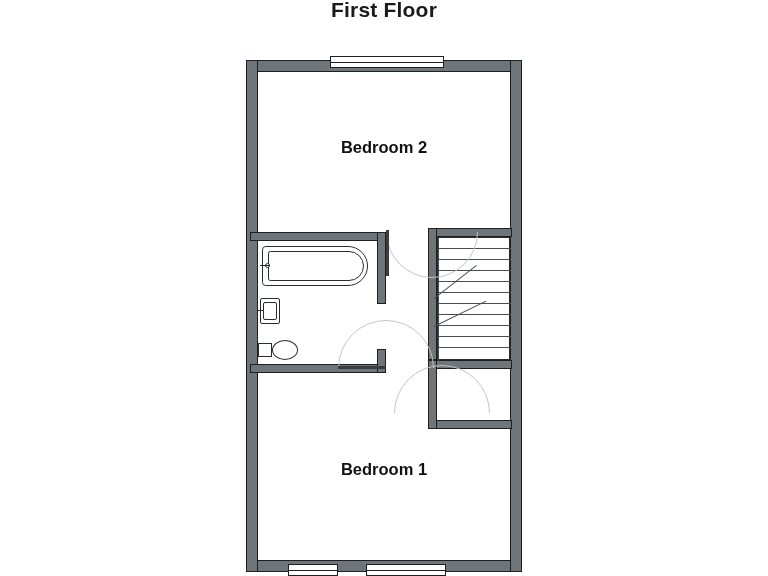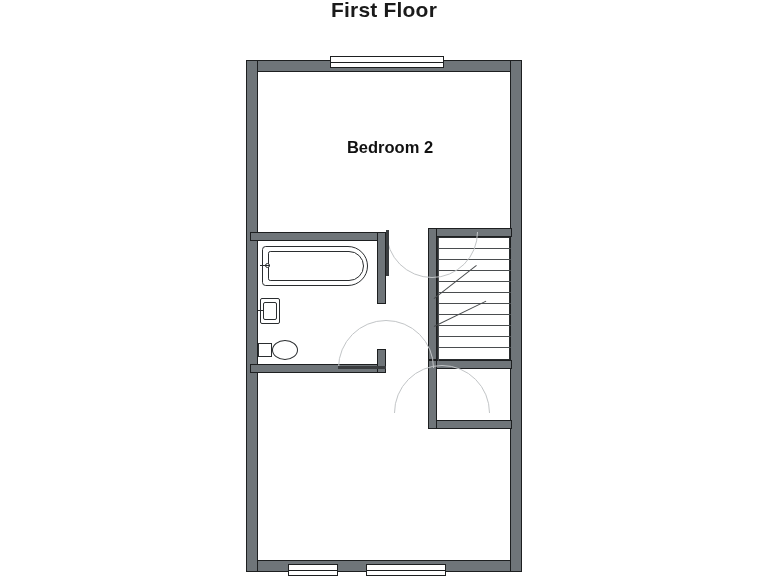--- a/index.html
+++ b/index.html
@@ -52,21 +52,20 @@
     border: 1.5px solid #1d1f20;
     box-sizing: border-box;
   }
   .room-label {
     position: absolute;
     font-size: 16.5px;
     font-weight: bold;
     color: #111111;
     text-align: center;
     white-space: nowrap;
-    padding-left: 6px;
   }
   .window {
     position: absolute;
     background: #ffffff;
     border: 1.5px solid #1d1f20;
     box-sizing: border-box;
   }
   .window-line {
     position: absolute;
     background: #1d1f20;
@@ -194,15 +193,16 @@
     <div class="tick" style="left:14px; top:205px; width:10px; height:1.2px;"></div>
 
     <div class="fixture" style="left:14px; top:238px; width:20px; height:26px; border-radius:2px;"></div>
     <div class="fixture" style="left:17px; top:242px; width:14px; height:18px; border-radius:2px;"></div>
     <div class="tick" style="left:12px; top:250px; width:6px; height:1.2px;"></div>
 
     <div class="fixture-round" style="left:26px; top:280px; width:26px; height:20px; border-radius:50%;"></div>
     <div class="fixture" style="left:12px; top:283px; width:14px; height:14px;"></div>
 
     <div class="room-label" style="left:0px; top:78px; width:276px;">Bedroom 2</div>
+    <div class="room-label" style="left:0px; top:400px; width:276px;">Bedroom 1</div>
 
   </div>
 </div>
 
 </body></html>

